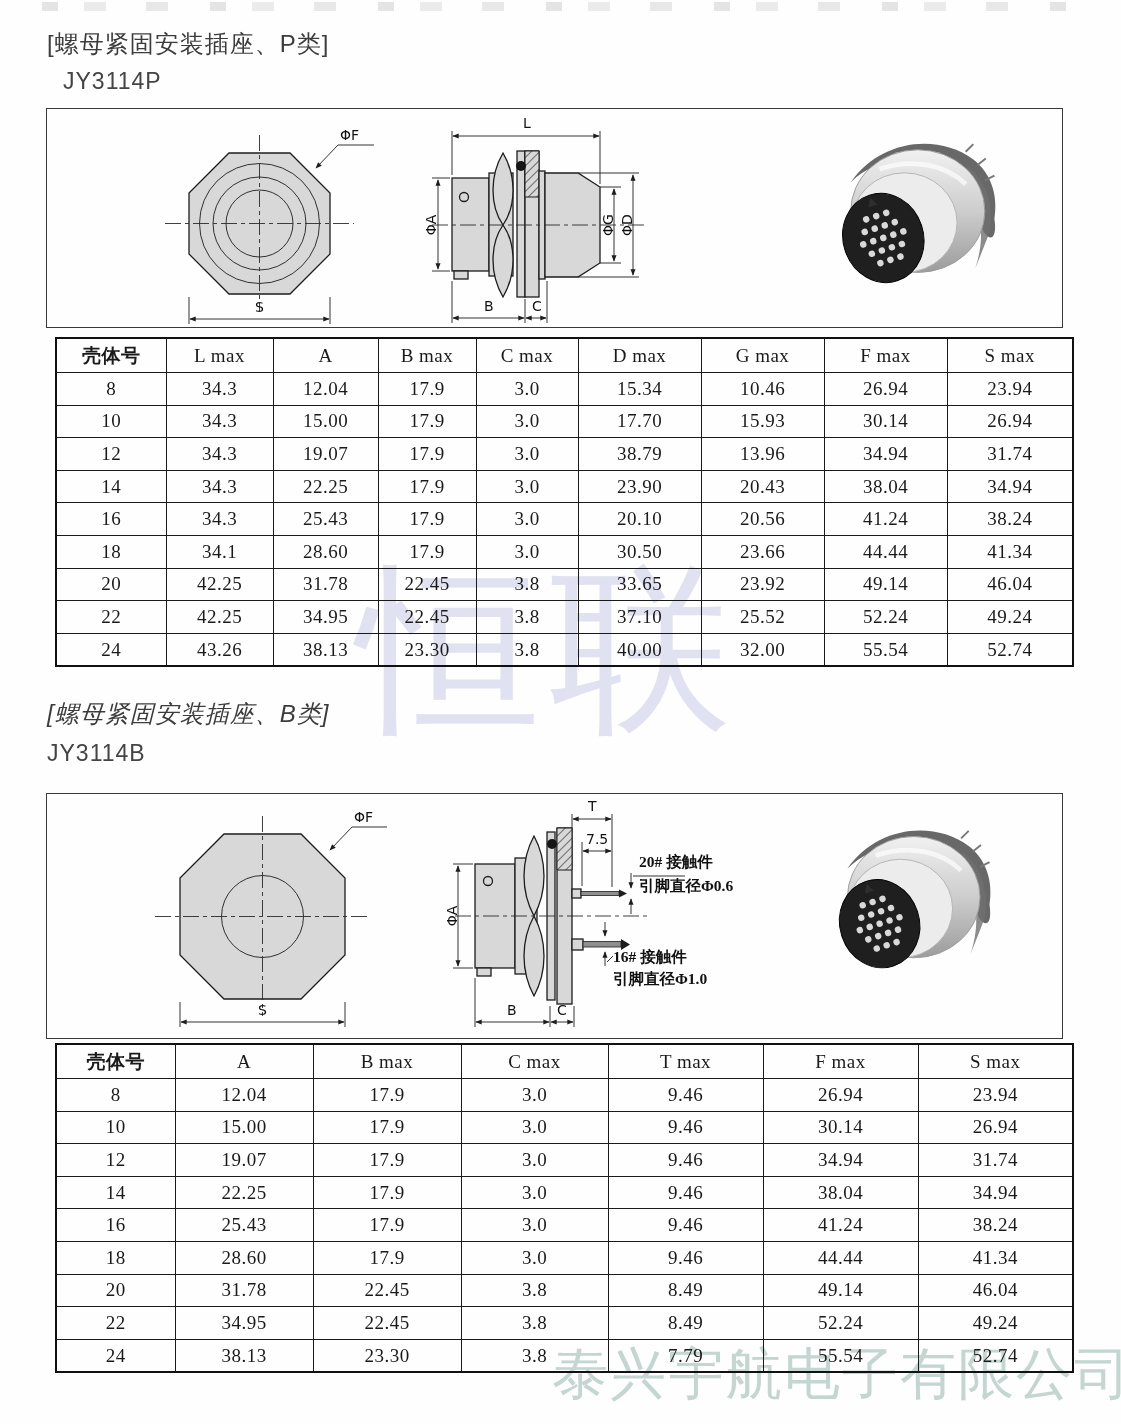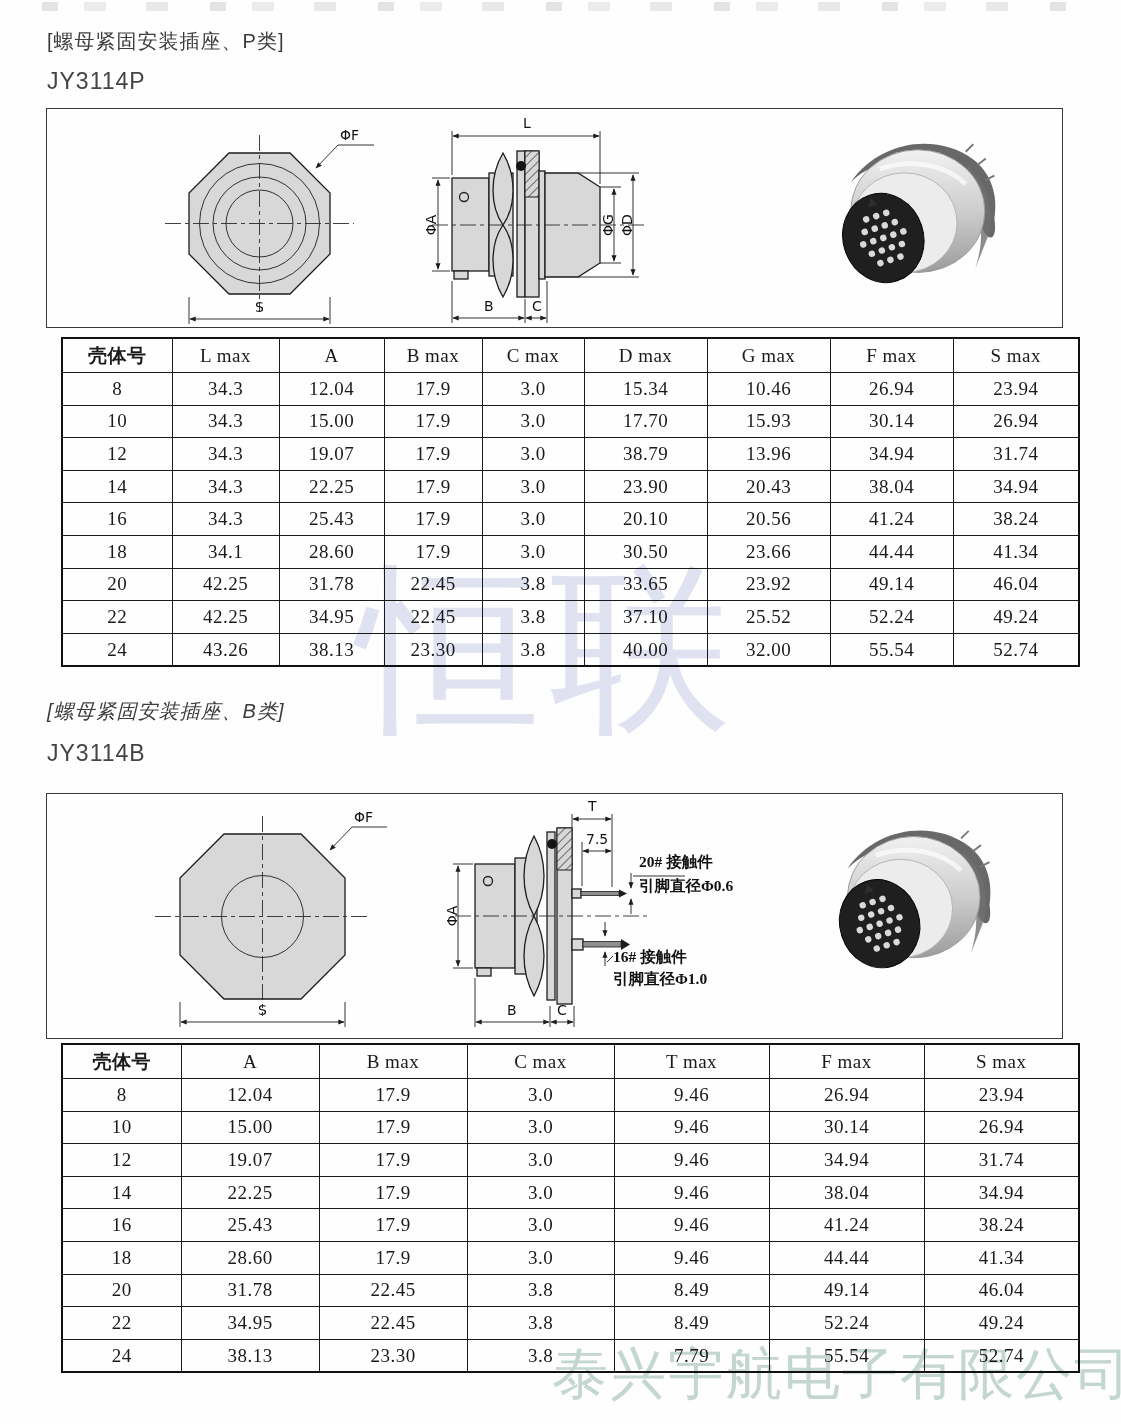--- a/index.html
+++ b/index.html
@@ -27,37 +27,37 @@
   .wm-bottom{
     position:absolute;left:552px;top:1346px;z-index:1;
     font-size:56px;letter-spacing:2px;line-height:1;
     color:rgba(148,180,172,.55);
     font-family:"Liberation Serif","DejaVu Serif",serif;
     pointer-events:none;white-space:nowrap;
   }
   .sec-title{
     position:absolute;left:47px;z-index:2;
     font-family:"Liberation Sans","DejaVu Sans",sans-serif;
-    font-size:20px;color:#3c3c3c;letter-spacing:1px;white-space:nowrap;
+    font-size:24px;color:#3c3c3c;letter-spacing:1px;white-space:nowrap;
   }
   .sec-model{
     position:absolute;left:47px;z-index:2;
     font-family:"Liberation Sans","DejaVu Sans",sans-serif;
     font-size:23px;color:#444;letter-spacing:1px;
   }
-  #title-p{top:28px;} #model-p{top:68px;}
+  #title-p{top:28px;} #model-p{top:68px;margin-left:16px;}
   #title-b{top:698px;font-style:italic;} #model-b{top:740px;}
   .draw-box{
     position:absolute;left:46px;width:1015px;z-index:2;
     border:1.5px solid #3a3a3a;background:transparent;
   }
   #draw-p{top:108px;height:218px;}
   #draw-b{top:793px;height:244px;}
   .dim-table{
-    position:absolute;left:61px;width:1017px;z-index:2;
+    position:absolute;left:55px;width:1017px;z-index:2;
     border-collapse:collapse;table-layout:fixed;background:transparent;padding-left:26px;
   }
   #table-p{top:337px;} #table-b{top:1043px;}
   .dim-table td,.dim-table th{
     border:1.4px solid #1a1a1a;text-align:center;padding:0;
     font-family:"Liberation Serif","DejaVu Serif",serif;
     font-size:19px;font-weight:normal;letter-spacing:.5px;
   }
   .dim-table th{height:33px;}
   .dim-table td{height:31.6px;}

